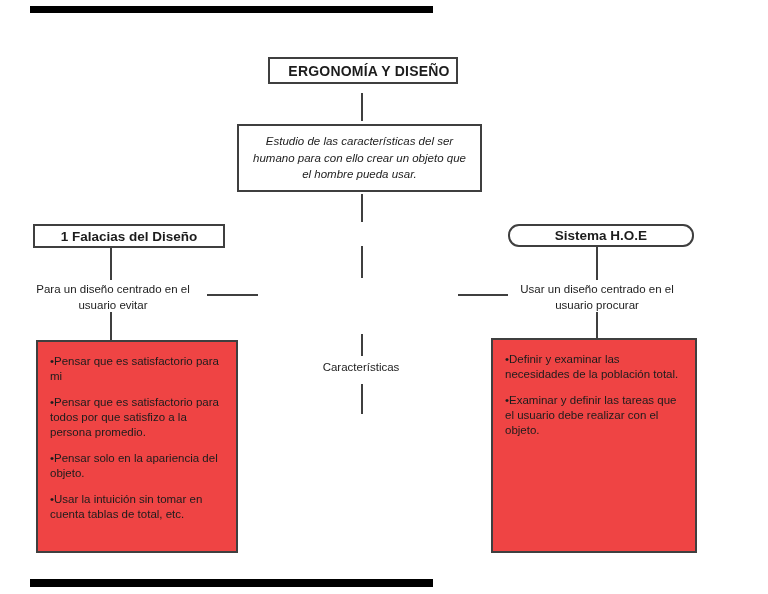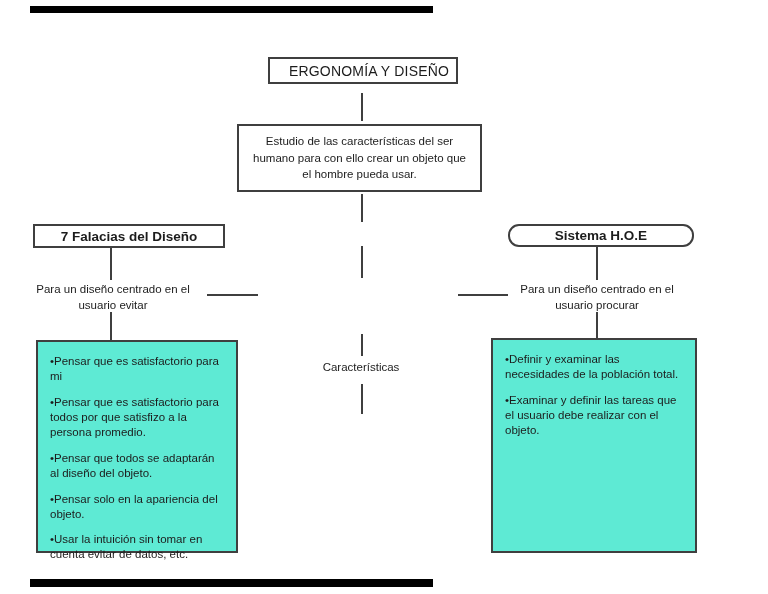--- a/index.html
+++ b/index.html
@@ -24,33 +24,34 @@
     position: absolute;
     background: #ffffff;
     border: 2px solid #3f3f3f;
     box-sizing: border-box;
     display: flex;
     align-items: center;
     justify-content: center;
     text-align: center;
   }
   .box-title {
-    font-weight: normal;
+    font-weight: bold;
     font-size: 14px;
     letter-spacing: 0.2px;
     padding-left: 12px;
   }
   .box-header {
     font-weight: bold;
     font-size: 13.5px;
   }
   .box-def {
     font-size: 11.5px;
     line-height: 1.45;
     padding: 4px 10px;
+    font-style: italic;
   }
   .box-center {
     font-weight: bold;
     font-size: 14px;
     line-height: 1.35;
     padding: 2px 6px;
   }
   .label {
     position: absolute;
     font-size: 11.5px;
@@ -62,21 +63,21 @@
     width: 2px;
     background: #3f3f3f;
   }
   .hline {
     position: absolute;
     height: 2px;
     background: #3f3f3f;
   }
   .list-box {
     position: absolute;
-    background: #5eead4;
+    background: #ef4444;
     border: 2px solid #3f3f3f;
     box-sizing: border-box;
     padding: 12px 10px 8px 12px;
     text-align: left;
   }
   .list-item {
     font-size: 11.5px;
     line-height: 1.3;
     margin-bottom: 11px;
   }
@@ -121,44 +122,43 @@
   <div class="hline" style="left:458px; top:294px; width:50px;"></div>
 
   <div class="vline" style="left:361px; top:334px; height:22px;"></div>
 
   <div class="label" style="left:296px; top:360px; width:130px;">Características</div>
 
   <div class="vline" style="left:361px; top:384px; height:30px;"></div>
 
 
   <div class="box box-header" style="left:33px; top:224px; width:192px; height:24px;">
-    <span>7 Falacias del Diseño</span>
+    <span>1 Falacias del Diseño</span>
   </div>
 
   <div class="vline" style="left:110px; top:248px; height:32px;"></div>
 
   <div class="label" style="left:23px; top:282px; width:180px;">Para un diseño centrado en el usuario evitar</div>
 
   <div class="vline" style="left:110px; top:312px; height:28px;"></div>
 
   <div class="list-box" style="left:36px; top:340px; width:202px; height:213px;">
     <div class="list-item">•Pensar que es satisfactorio para mi</div>
     <div class="list-item">•Pensar que es satisfactorio para todos por que satisfizo a la persona promedio.</div>
-    <div class="list-item">•Pensar que todos se adaptarán al diseño del objeto.</div>
     <div class="list-item">•Pensar solo en la apariencia del objeto.</div>
-    <div class="list-item">•Usar la intuición sin tomar en cuenta evitar de datos, etc.</div>
+    <div class="list-item">•Usar la intuición sin tomar en cuenta tablas de total, etc.</div>
   </div>
 
   <div class="box box-header" style="left:508px; top:224px; width:186px; height:23px;border-radius:11px;">
     <span>Sistema H.O.E</span>
   </div>
 
   <div class="vline" style="left:596px; top:247px; height:33px;"></div>
 
-  <div class="label" style="left:507px; top:282px; width:180px;">Para un diseño centrado en el usuario procurar</div>
+  <div class="label" style="left:507px; top:282px; width:180px;">Usar un diseño centrado en el usuario procurar</div>
 
   <div class="vline" style="left:596px; top:312px; height:26px;"></div>
 
   <div class="list-box" style="left:491px; top:338px; width:206px; height:215px;">
     <div class="list-item">•Definir y examinar las necesidades de la población total.</div>
     <div class="list-item">•Examinar y definir las tareas que el usuario debe realizar con el objeto.</div>
   </div>
 
 </div>
 

